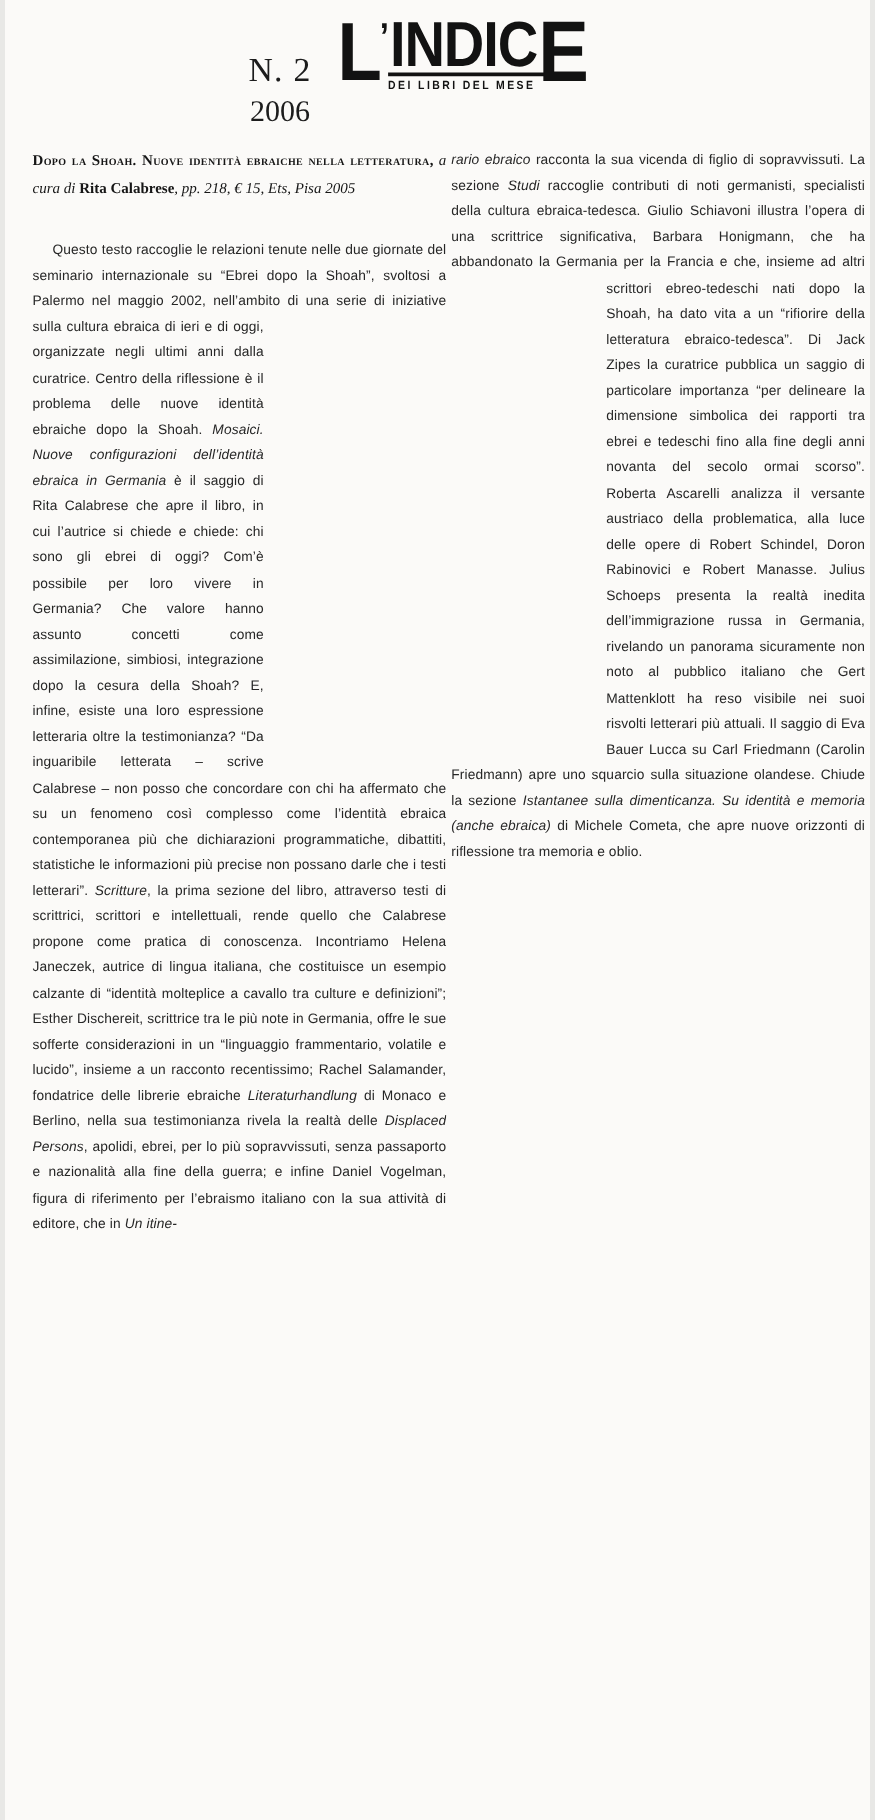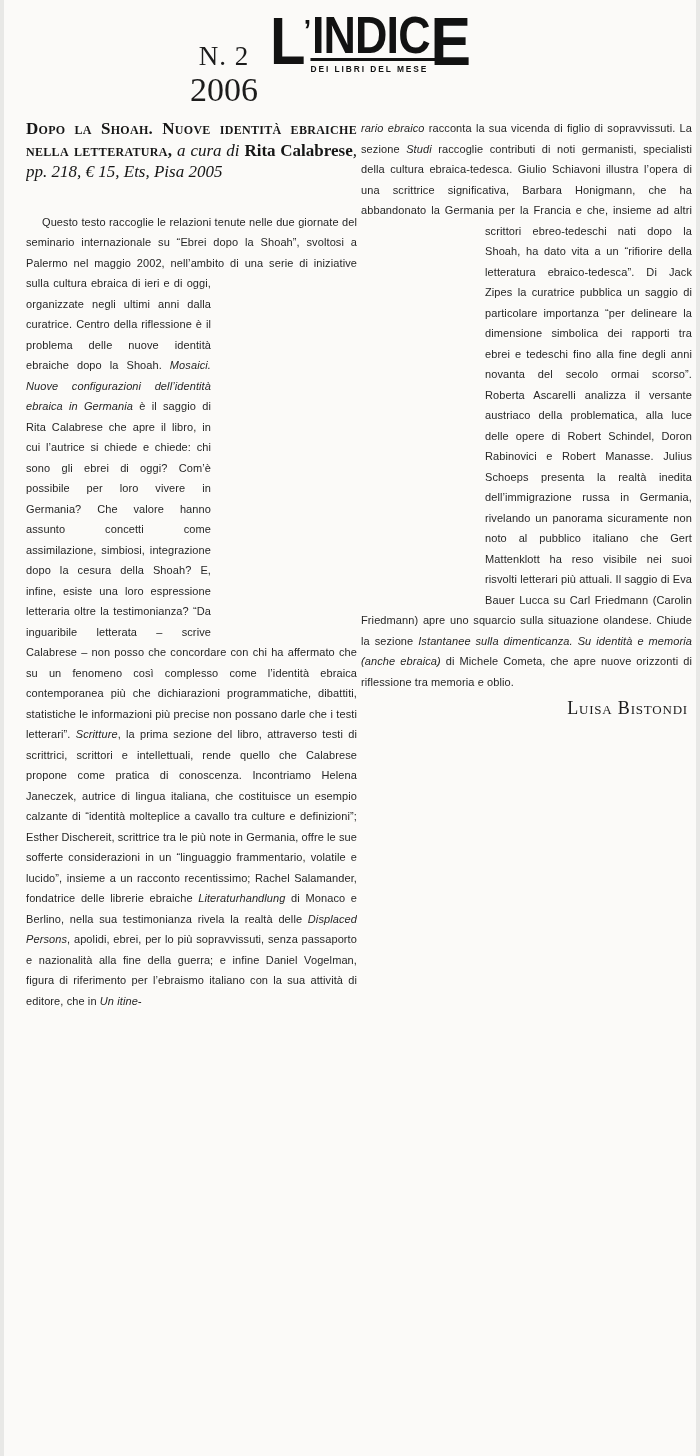--- a/index.html
+++ b/index.html
@@ -7,42 +7,42 @@
     position:relative;width:692px;height:1456px;margin:0 auto;
     background:#fbfaf8;color:#242424;overflow:hidden;
     font-family:"Liberation Sans",sans-serif;
   }
   
   .issue{
     position:absolute;left:168px;top:40px;width:104px;text-align:center;
     font-family:"Liberation Serif",serif;color:#1c1c1c;
   }
   .issue-no{font-size:27px;line-height:32px;letter-spacing:1px;}
-  .issue-year{font-size:34px;line-height:36px;}
+  .issue-year{font-size:24px;line-height:36px;}
   .logo{
     position:absolute;left:266px;top:16px;height:70px;color:#121212;
     font-family:"Liberation Sans",sans-serif;font-weight:bold;white-space:nowrap;
     transform:scaleX(.88);transform-origin:left top;
   }
   .logo-row{display:flex;align-items:flex-start;}
   .logo-l{font-size:66px;line-height:.78;letter-spacing:-2px;}
   .logo-ap{font-size:30px;line-height:.9;margin:0 1px 0 0;}
   .logo-mid{font-size:51px;line-height:.78;letter-spacing:-1px;}
   .logo-e{font-size:69px;line-height:.75;margin-left:1px;}
   .logo-sub{
     position:absolute;left:46px;top:42px;width:142px;
     border-top:3px solid #121212;padding-top:2px;
     font-size:9.5px;letter-spacing:2.2px;line-height:11px;text-align:left;
   }
   
   .col{position:absolute;top:118px;width:331px;overflow:hidden;}
   .col-left{left:22px;height:1332px;}
   .col-right{left:357px;height:1332px;}
   .bookref{
-    margin:0 0 29px 0;font-family:"Liberation Serif",serif;font-size:17px;
+    margin:0 0 29px 0;font-family:"Liberation Serif",serif;font-size:12px;
     line-height:21.5px;text-align:justify;color:#161616;
   }
   .sc{font-variant:small-caps;font-weight:bold;letter-spacing:.3px;}
   .bd{font-weight:bold;}
   .it{font-style:italic;}
   .body{
     margin:0;font-size:11px;line-height:20.5px;text-align:justify;
     letter-spacing:.1px;color:#262626;hyphens:auto;-webkit-hyphens:auto;
   }
   .indent{text-indent:16px;margin-top:12px;}
@@ -75,16 +75,15 @@
 
   <div class="col col-left">
     <p class="bookref"><span class="sc">Dopo la Shoah. Nuove identità ebraiche nella letteratura,</span><span class="it"> a cura di </span><span class="bd">Rita Calabrese</span><span class="it">, pp. 218, € 15, Ets, Pisa 2005</span></p>
 
     <p class="body indent" lang="it"><span>Questo testo raccoglie le relazioni tenute nelle due giornate del seminario internazionale su “Ebrei dopo la Shoah”, svoltosi a Palermo nel maggio 2002, nell’ambito di una serie di iniziative sulla </span><span class="cutout-right"></span><span>cultura ebraica di ieri e di oggi, organizzate negli ultimi anni dalla curatrice. Centro della riflessione è il problema delle nuove identità ebraiche dopo la Shoah. </span><span class="it">Mosaici. Nuove configurazioni dell’identità ebraica in Germania</span><span> è il saggio di Rita Calabrese che apre il libro, in cui l’autrice si chiede e chiede: chi sono gli ebrei di oggi? Com’è possibile per loro vivere in Germania? Che valore hanno assunto concetti come assimilazione, simbiosi, integrazione dopo la cesura della Shoah? E, infine, esiste una loro espressione letteraria oltre la testimonianza? “Da inguaribile letterata – scrive Calabrese – non posso che concordare con chi ha affermato che su un fenomeno così complesso come l’identità ebraica contemporanea più che dichiarazioni programmatiche, dibattiti, statistiche le informazioni più precise non possano darle che i testi letterari”. </span><span class="it">Scritture</span><span>, la prima sezione del libro, attraverso testi di scrittrici, scrittori e intellettuali, rende quello che Calabrese propone come pratica di conoscenza. Incontriamo Helena Janeczek, autrice di lingua italiana, che costituisce un esempio calzante di “identità molteplice a cavallo tra culture e definizioni”; Esther Dischereit, scrittrice tra le più note in Germania, offre le sue sofferte considerazioni in un “linguaggio frammentario, volatile e lucido”, insieme a un racconto recentissimo; Rachel Salamander, fondatrice delle librerie ebraiche </span><span class="it">Literaturhandlung</span><span> di Monaco e Berlino, nella sua testimonianza rivela la realtà delle </span><span class="it">Displaced Persons</span><span>, apolidi, ebrei, per lo più sopravvissuti, senza passaporto e nazionalità alla fine della guerra; e infine Daniel Vogelman, figura di riferimento per l’ebraismo italiano con la sua attività di editore, che in </span><span class="it">Un itine-</span></p>
   </div>
 
   <div class="col col-right">
     <p class="body" lang="it"><span class="it">rario ebraico</span><span> racconta la sua vicenda di figlio di sopravvissuti. La sezione </span><span class="it">Studi</span><span> raccoglie contributi di noti germanisti, specialisti della cultura ebraica-tedesca. Giulio Schiavoni illustra l’opera di una scrittrice significativa, Barbara Honigmann, che ha abbandonato la Germania per la Francia e che, insieme ad altri scrittori ebreo-tedeschi nati dopo la </span><span class="cutout-left"></span><span>Shoah, ha dato vita a un “rifiorire della letteratura ebraico-tedesca”. Di Jack Zipes la curatrice pubblica un saggio di particolare importanza “per delineare la dimensione simbolica dei rapporti tra ebrei e tedeschi fino alla fine degli anni novanta del secolo ormai scorso”. Roberta Ascarelli analizza il versante austriaco della problematica, alla luce delle opere di Robert Schindel, Doron Rabinovici e Robert Manasse. Julius Schoeps presenta la realtà inedita dell’immigrazione russa in Germania, rivelando un panorama sicuramente non noto al pubblico italiano che Gert Mattenklott ha reso visibile nei suoi risvolti letterari più attuali. Il saggio di Eva Bauer Lucca su Carl Friedmann (Carolin Friedmann) apre uno squarcio sulla situazione olandese. Chiude la sezione </span><span class="it">Istantanee sulla dimenticanza. Su identità e memoria (anche ebraica)</span><span> di Michele Cometa, che apre nuove orizzonti di riflessione tra memoria e oblio.</span></p>
 
-    <p class="byline">Luisa Bistondi</p>
   </div>
 
 </div>
 
 </body></html>

